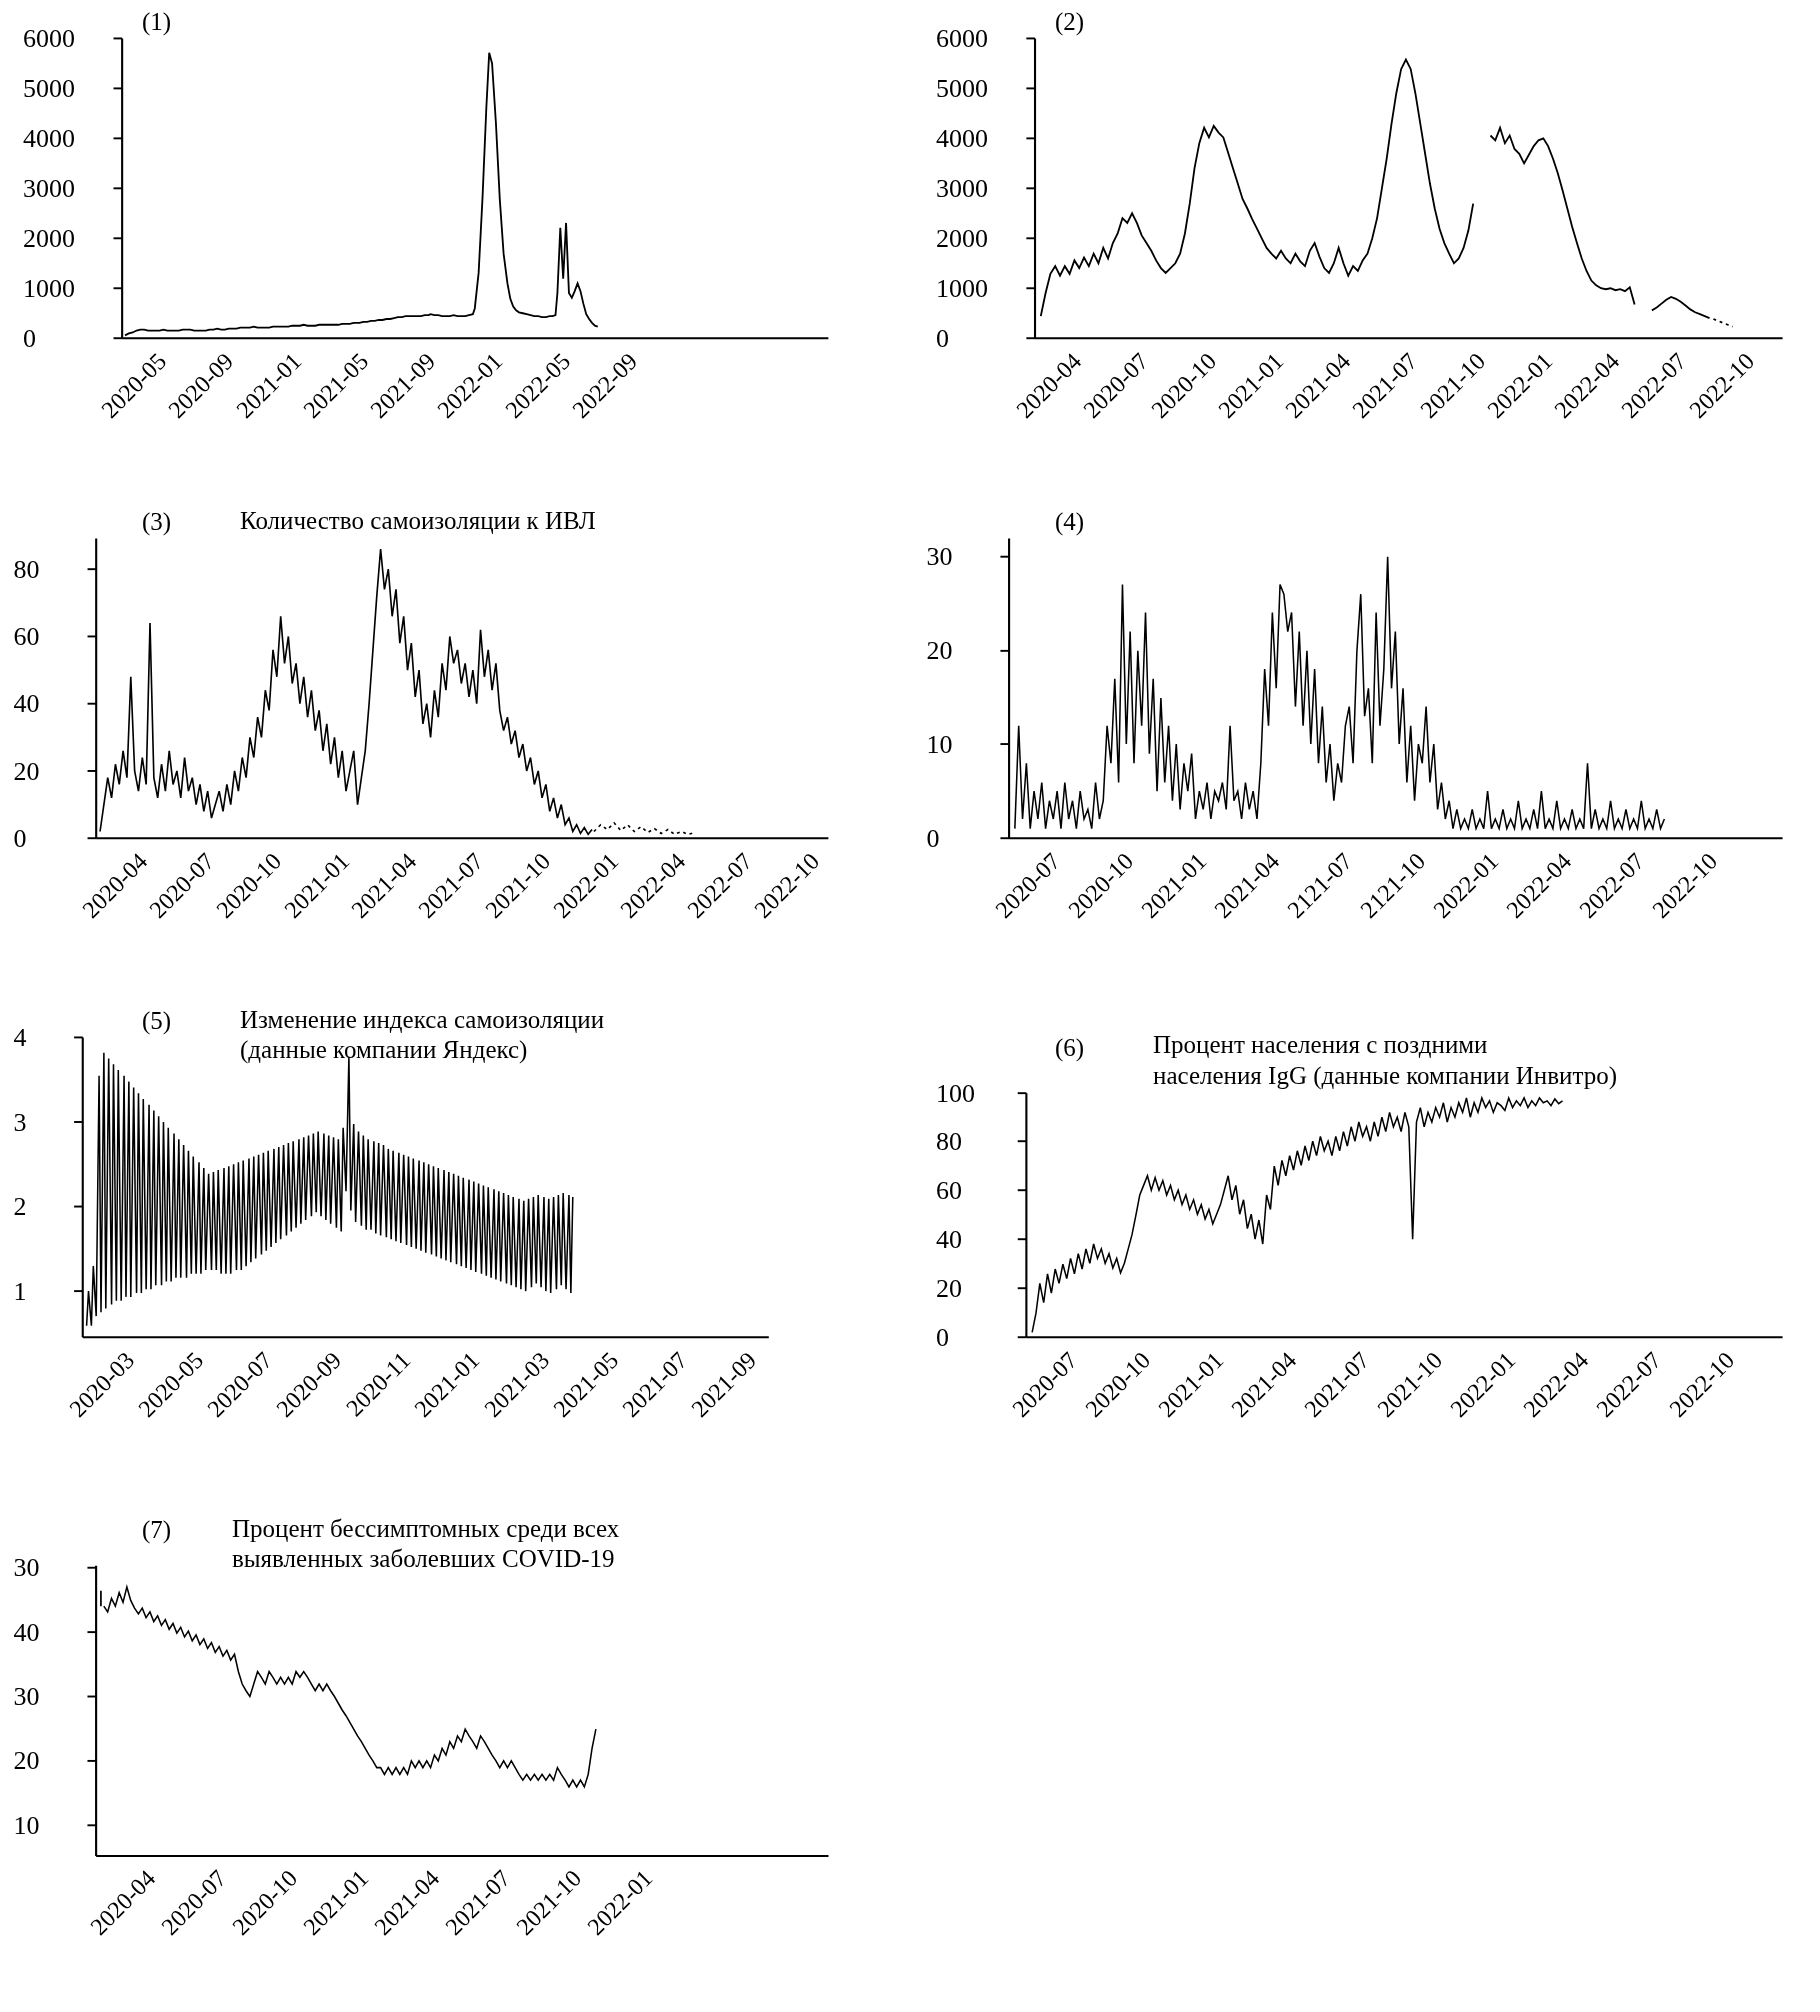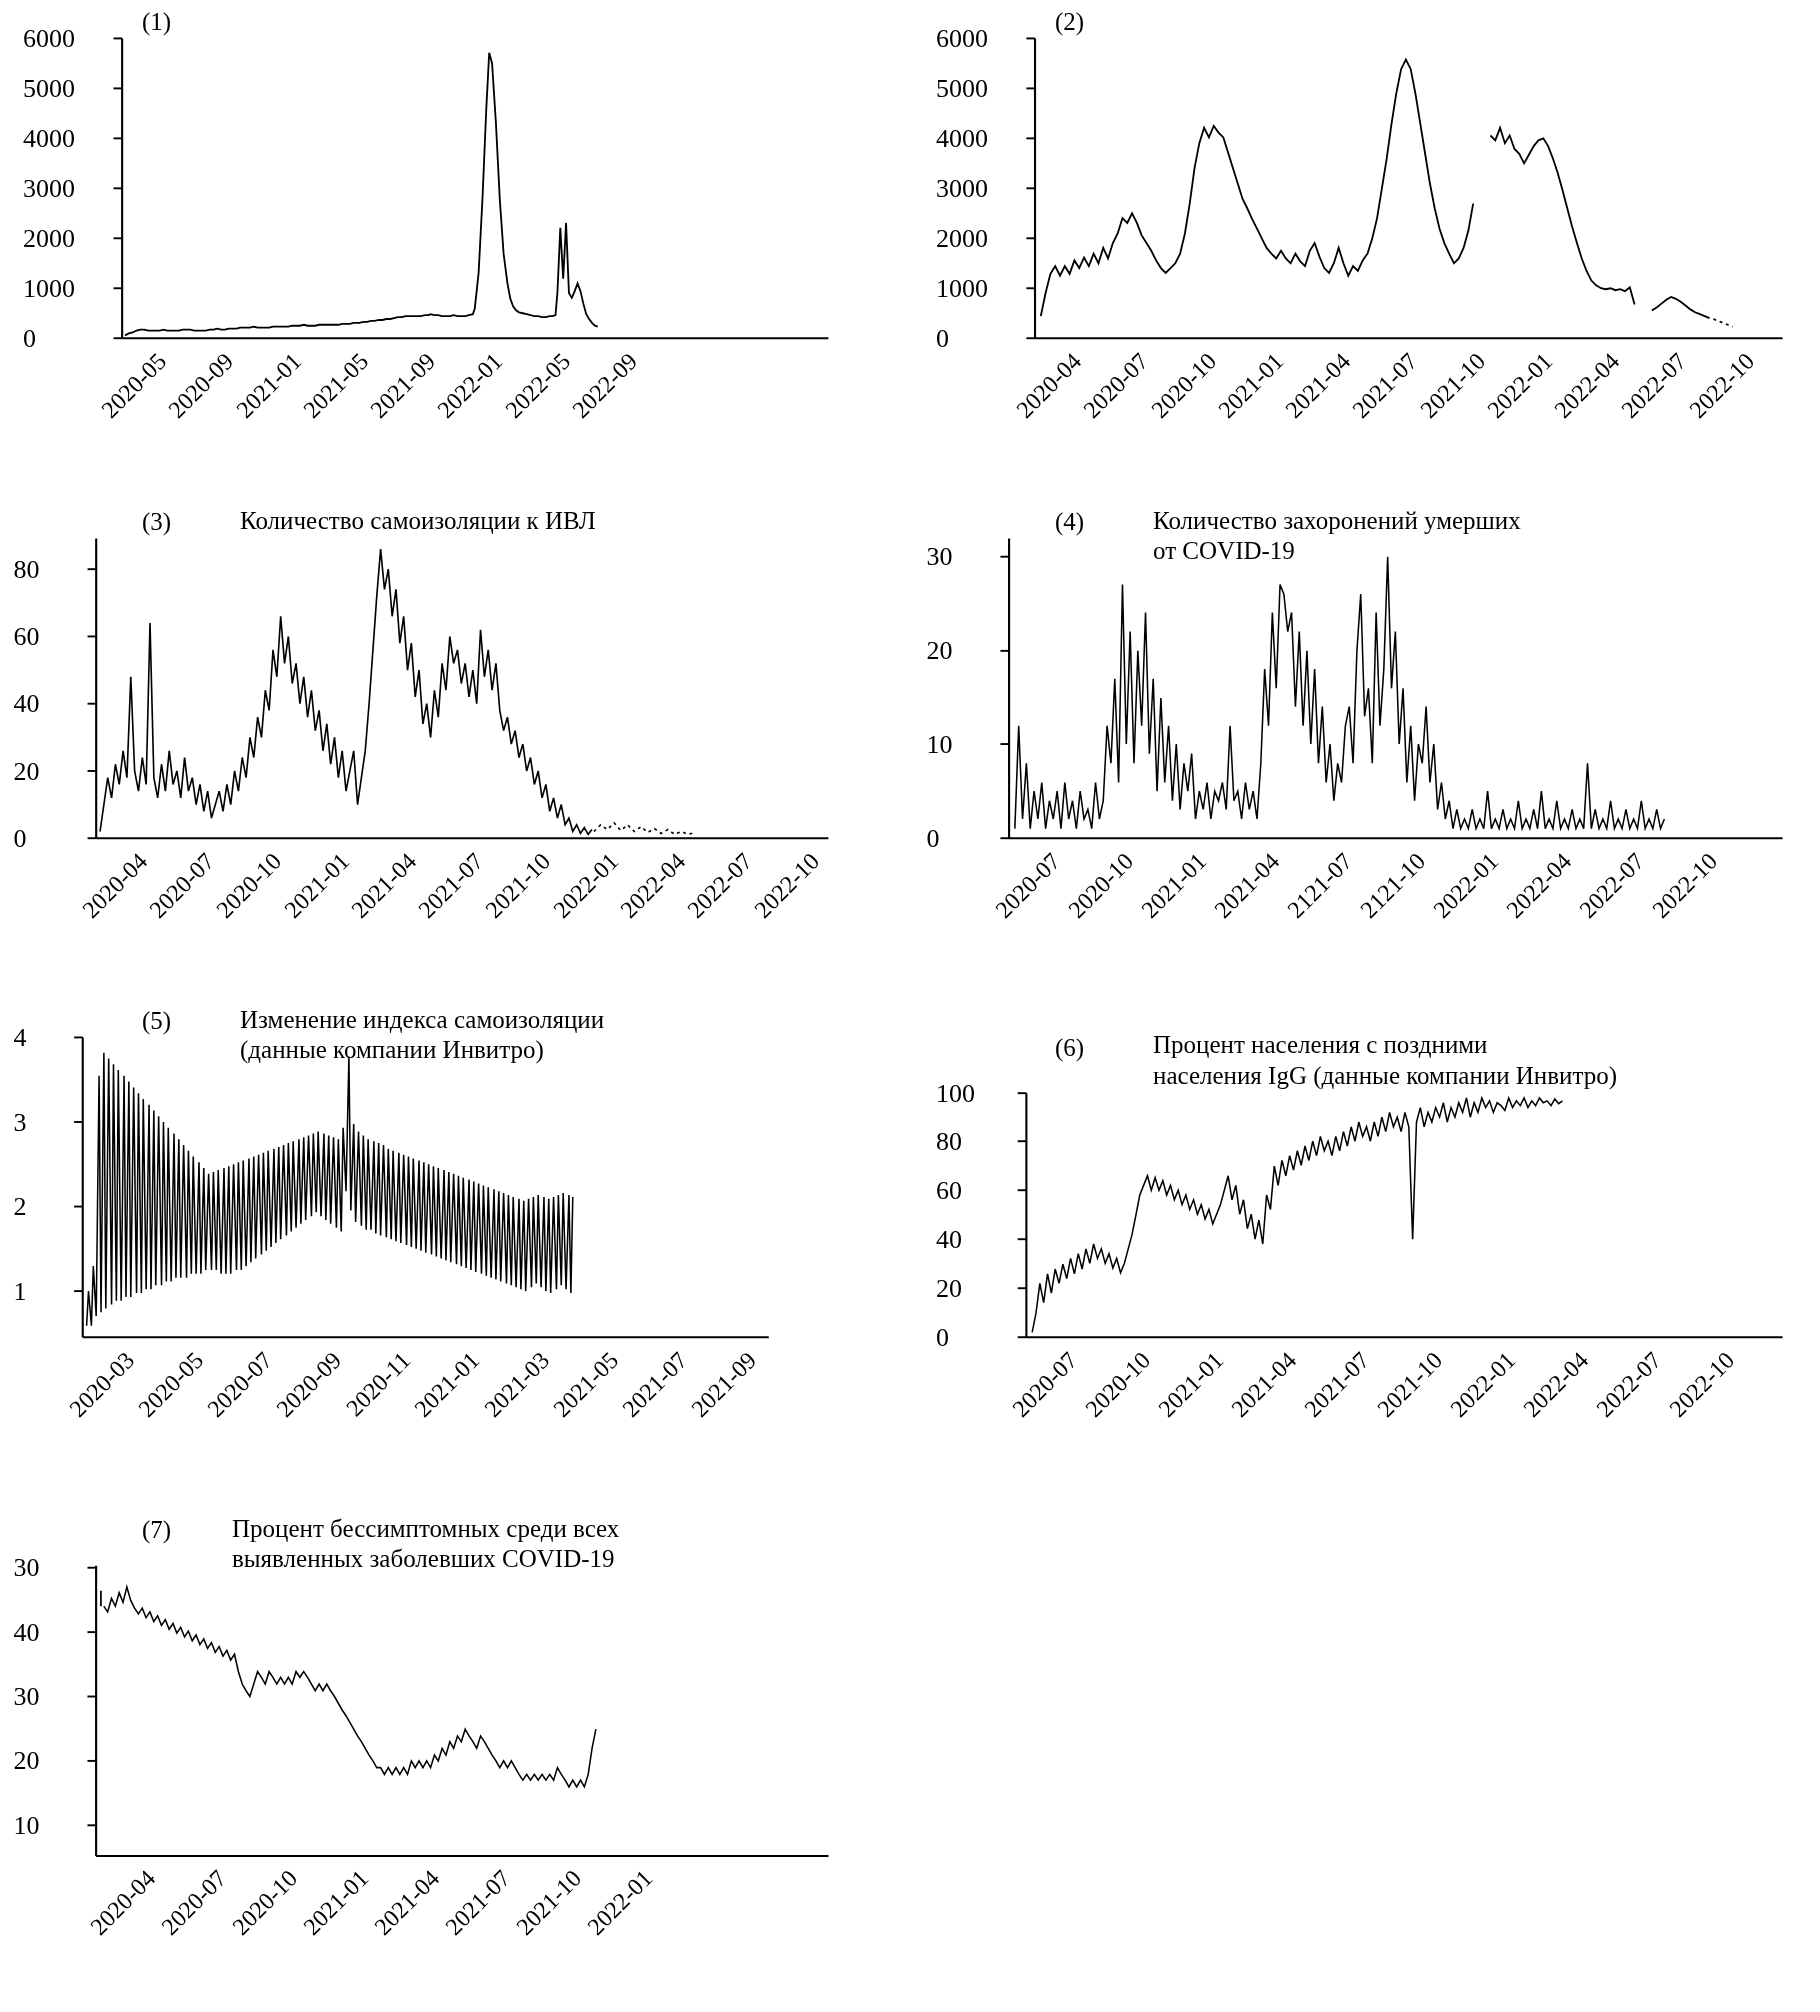--- a/index.html
+++ b/index.html
@@ -180,22 +180,20 @@
       <div class="xtick" style="left:403px; top:348px; width:134px;">2021-10</div>
       <div class="xtick" style="left:471px; top:348px; width:134px;">2022-01</div>
       <div class="xtick" style="left:538px; top:348px; width:134px;">2022-04</div>
       <div class="xtick" style="left:605px; top:348px; width:134px;">2022-07</div>
       <div class="xtick" style="left:672px; top:348px; width:134px;">2022-10</div>
     </div>
   </div>
 
   <div class="panel" style="left:913px; top:500px; width:908px; height:442px;">
     <div class="panel-number" style="left:142px; top:7.7px;">(4)</div>
-    <div class="panel-title" style="left:240px; top:5.8px; width:519px;">Количество захоронений умерших
-от COVID-19</div>
     <div class="plot" style="left:0; top:0;">
       <svg width="908" height="442" viewBox="0 0 945 460">
         <line x1="100" y1="40" x2="100" y2="352" stroke="#000" stroke-width="2.2"></line>
         <line x1="100" y1="352" x2="905" y2="352" stroke="#000" stroke-width="2.2"></line>
         <g stroke="#000" stroke-width="2">
           <line x1="91" y1="352" x2="100" y2="352"></line>
           <line x1="91" y1="254" x2="100" y2="254"></line>
           <line x1="91" y1="157" x2="100" y2="157"></line>
           <line x1="91" y1="59" x2="100" y2="59"></line>
         </g>
@@ -215,21 +213,21 @@
       <div class="xtick" style="left:438px; top:348px; width:134px;">2022-01</div>
       <div class="xtick" style="left:511px; top:348px; width:134px;">2022-04</div>
       <div class="xtick" style="left:584px; top:348px; width:134px;">2022-07</div>
       <div class="xtick" style="left:657px; top:348px; width:134px;">2022-10</div>
     </div>
   </div>
 
   <div class="panel" style="left:0px; top:999px; width:865px; height:442px;">
     <div class="panel-number" style="left:142px; top:7.7px;">(5)</div>
     <div class="panel-title" style="left:240px; top:5.8px; width:480px;">Изменение индекса самоизоляции
-(данные компании Инвитро)</div>
+(данные компании Яндекс)</div>
     <div class="plot" style="left:0; top:0;">
       <svg width="865" height="442" viewBox="0 0 900 460">
         <line x1="86" y1="40" x2="86" y2="352" stroke="#000" stroke-width="2.2"></line>
         <line x1="86" y1="352" x2="800" y2="352" stroke="#000" stroke-width="2.2"></line>
         <g stroke="#000" stroke-width="2">
           <line x1="77" y1="304" x2="86" y2="304"></line>
           <line x1="77" y1="216" x2="86" y2="216"></line>
           <line x1="77" y1="128" x2="86" y2="128"></line>
           <line x1="77" y1="40" x2="86" y2="40"></line>
         </g>

